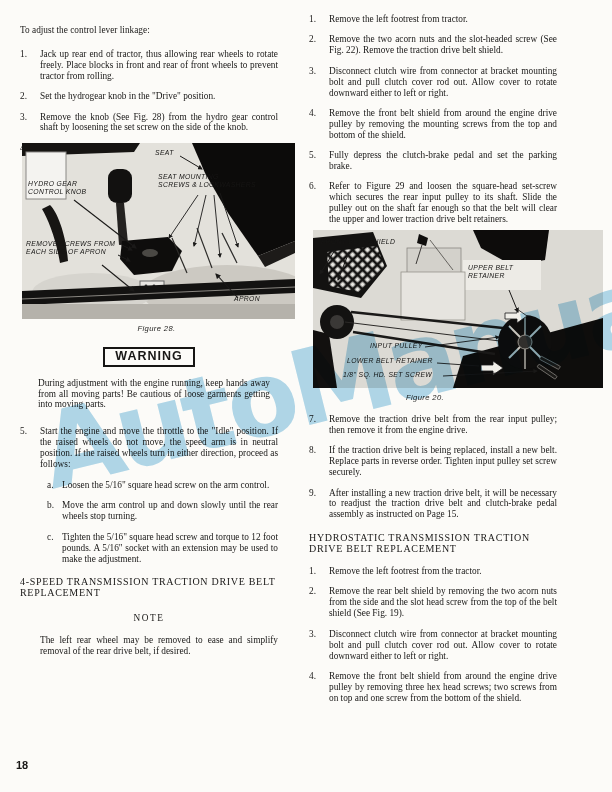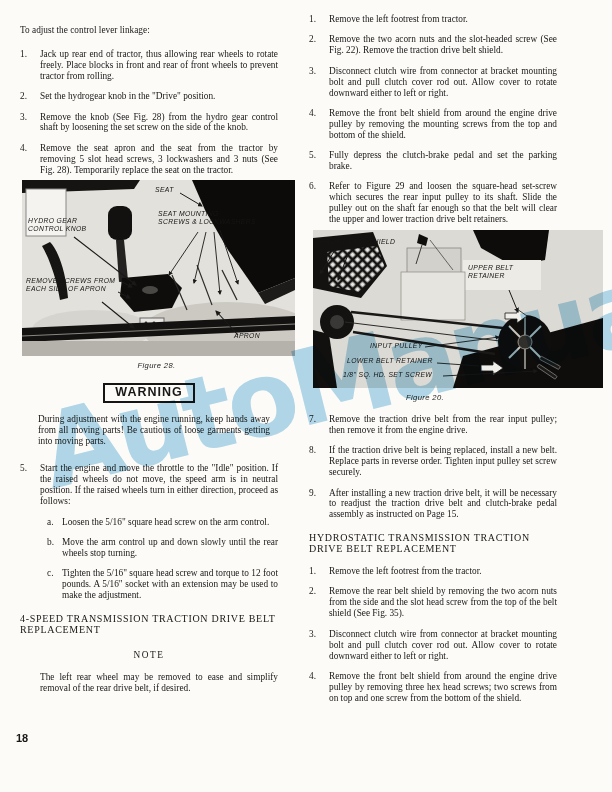--- a/index.html
+++ b/index.html
@@ -24,21 +24,21 @@
   .callout{position:absolute;font-family:"Liberation Sans", sans-serif;font-size:6.8px;line-height:8.1px;
            letter-spacing:.35px;white-space:pre-line;color:#161514;z-index:3;}
   .fig-caption{font-family:"Liberation Sans", sans-serif;font-size:7.6px;letter-spacing:.4px;
                text-align:center;margin:5px 0 10px 0;color:#1c1b1a;}
   .cap28{width:273px;}
   .cap29{width:232px;}
   .warn-box{width:88px;margin:12px auto 11px auto;border:2.5px solid #161514;border-radius:0;
             padding:2px 0 3px 0;text-align:center;background:#fcfbf8;
             font-family:"Liberation Sans", sans-serif;font-weight:bold;font-size:12.5px;letter-spacing:1px;}
   .warn-text{margin:0 0 16px 0;padding-left:18px;padding-right:8px;}
-  .pagenum{position:absolute;left:16px;top:732px;font-family:"Liberation Sans", sans-serif;
+  .pagenum{position:absolute;left:16px;top:759px;font-family:"Liberation Sans", sans-serif;
            font-weight:bold;font-size:11px;}
   .watermark{position:absolute;left:35px;top:325px;width:580px;height:120px;line-height:118px;
              text-align:center;font-family:"DejaVu Sans", sans-serif;font-weight:bold;font-size:104px;
              letter-spacing:-5px;color:#a3d2ea;opacity:.85;transform:rotate(-14deg);
              mix-blend-mode:multiply;z-index:20;pointer-events:none;}
 </style>
 </head>
 <body>
 
 <div>
@@ -53,21 +53,20 @@
     <div class="item">
       <span class="num">2.</span>
       <span>Set the hydrogear knob in the "Drive" position.</span>
     </div>
     <div class="item">
       <span class="num">3.</span>
       <span>Remove the knob (See Fig. 28) from the hydro gear control shaft by loosening the set screw on the side of the knob.</span>
     </div>
     <div class="item" style="margin-bottom:4px;">
       <span class="num">4.</span>
-      <span>Remove the seat apron and the seat from the tractor by removing 5 slot head screws, 3 lockwashers and 3 nuts (See Fig. 28). Temporarily replace the seat on the tractor.</span>
     </div>
 
     <div class="figure">
       <div class="photo photo28">
         <svg width="273" height="176" viewBox="0 0 273 176">
           <defs>
             <marker id="a28" markerWidth="5" markerHeight="5" refX="4" refY="2.5" orient="auto">
               <path d="M0,0 L5,2.5 L0,5 Z" fill="#1a1918"></path>
             </marker>
           </defs>
@@ -237,21 +236,21 @@
     </div>
 
     <h4 class="sect-header">HYDROSTATIC TRANSMISSION TRACTION DRIVE BELT REPLACEMENT</h4>
 
     <div class="item">
       <span class="num">1.</span>
       <span>Remove the left footrest from the tractor.</span>
     </div>
     <div class="item">
       <span class="num">2.</span>
-      <span>Remove the rear belt shield by removing the two acorn nuts from the side and the slot head screw from the top of the belt shield (See Fig. 35).</span>
+      <span>Remove the rear belt shield by removing the two acorn nuts from the side and the slot head screw from the top of the belt shield (See Fig. 19).</span>
     </div>
     <div class="item">
       <span class="num">3.</span>
       <span>Disconnect clutch wire from connector at bracket mounting bolt and pull clutch cover rod out. Allow cover to rotate downward either to left or right.</span>
     </div>
     <div class="item">
       <span class="num">4.</span>
       <span>Remove the front belt shield from around the engine drive pulley by removing three hex head screws; two screws from on top and one screw from the bottom of the shield.</span>
     </div>
   </div>

